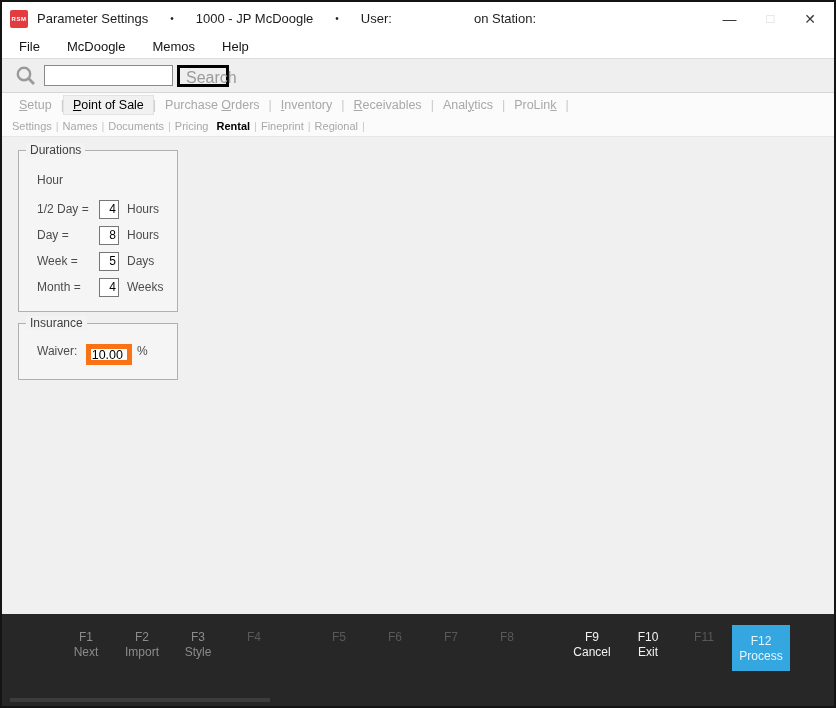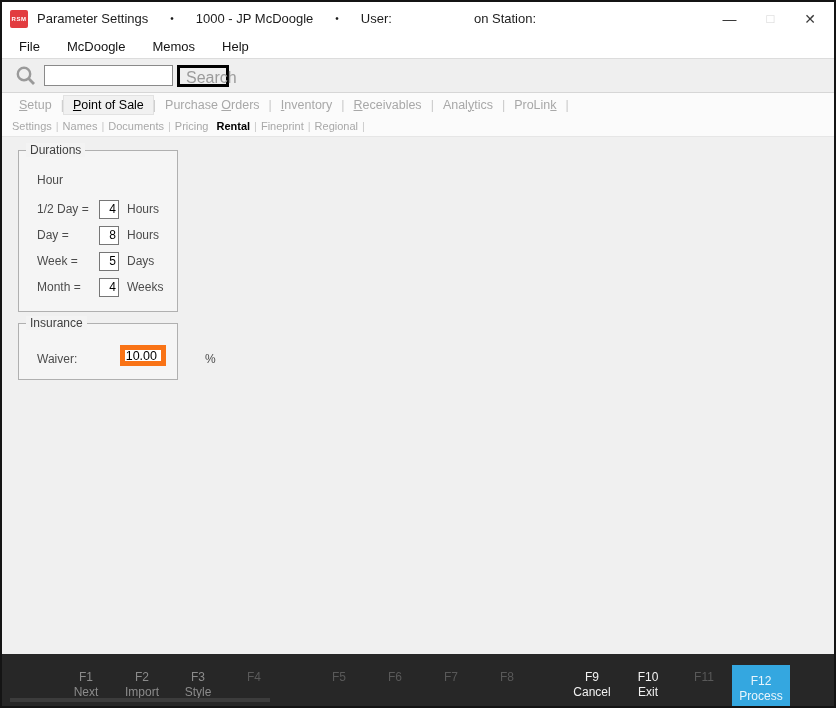--- a/index.html
+++ b/index.html
@@ -48,27 +48,27 @@
   .groupbox{position:absolute;border:1px solid #b0b0b0;background:#f5f5f5;}
   .gb-durations{left:16px;top:13px;width:160px;height:162px;padding:22px 0 7px 18px;}
   .gb-insurance{left:16px;top:186px;width:160px;height:57px;padding:20px 0 0 18px;}
   .gb-legend{position:absolute;top:-8px;left:7px;background:#f3f3f3;padding:0 4px;font-size:12px;color:#3f3f3f;line-height:14px;}
   .static-row{font-size:12px;color:#4c4c4c;height:14px;margin-bottom:12px;}
   .dur-row{display:flex;align-items:center;height:20px;margin-bottom:6px;font-size:12px;color:#4c4c4c;}
   .dur-label{width:62px;flex:0 0 auto;}
   .num-input{width:20px;height:19px;border:1px solid #767676;background:#fff;text-align:right;
     font-size:12px;color:#000;padding:0 2px 0 0;font-family:"Liberation Sans",sans-serif;outline:none;}
   .dur-unit{margin-left:8px;}
-  .ins-row{display:flex;align-items:flex-end;height:22px;font-size:12px;color:#4c4c4c;gap:34px;}
+  .ins-row{display:flex;align-items:flex-start;height:22px;font-size:12px;color:#4c4c4c;}
   .ins-label{width:49px;flex:0 0 auto;}
   .waiver-input{width:46px;height:21px;border:5px solid #f97316;background:#fff;text-align:right;
     font-size:12.5px;color:#000;padding:0 4px 0 0;font-family:"Liberation Sans",sans-serif;outline:none;}
   .ins-unit{margin-left:5px;}
   
-  .fbar{height:52px;background:#272727;flex:0 0 auto;display:flex;align-items:flex-start;
+  .fbar{height:92px;background:#272727;flex:0 0 auto;display:flex;align-items:flex-start;
     padding:16px 0 0 56px;position:relative;}
   .fgroup{display:flex;}
   .fgroup + .fgroup{margin-left:29px;}
   .fcell{width:56px;text-align:center;font-size:12px;line-height:15px;}
   .fkey,.flabel{display:block;}
   .f-mid{color:#8b8b8b;}
   .f-dim{color:#595959;}
   .f-bright{color:#f1f1f1;}
   .f-primary{background:#34a7e0;color:#e9f5fc;width:58px;height:46px;margin-top:-5px;padding-top:9px;}
   .hscroll-thumb{position:absolute;left:8px;bottom:4px;width:260px;height:4px;background:#3c3c3c;}

